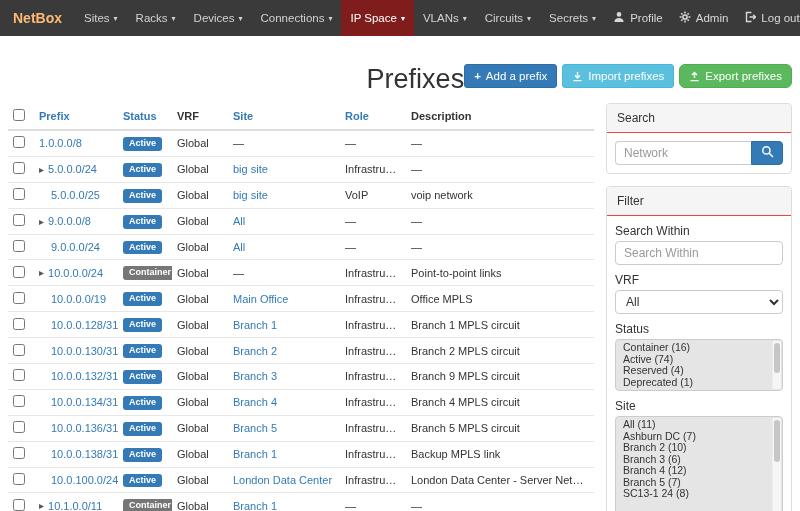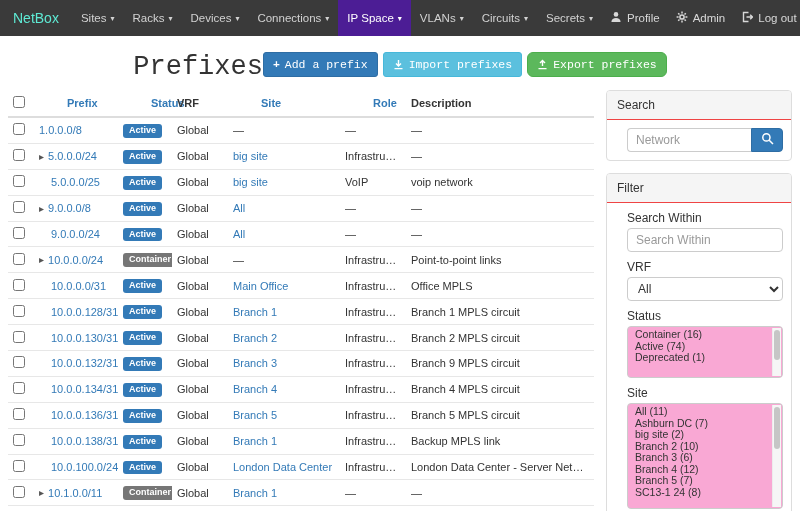--- a/index.html
+++ b/index.html
@@ -2,70 +2,70 @@
 <html><head>
 <meta charset="utf-8">
 <style>
   * { box-sizing: border-box; }
   html,body { margin:0; padding:0; background:#fff; }
   body { font-family:"Liberation Sans","DejaVu Sans",sans-serif; font-size:12px; color:#333; }
   #app { width:800px; height:511px; overflow:hidden; position:relative; background:#fff; }
 
   
   .navbar { height:36px; background:#3a3a3a; display:flex; align-items:stretch; white-space:nowrap; }
-  .brand { color:#5eead4; font-size:14px; font-weight:400; padding:16px 13px; display:flex; align-items:center; cursor:pointer; }
+  .brand { color:#fdba74; font-size:14px; font-weight:700; padding:16px 13px; display:flex; align-items:center; cursor:pointer; }
   .nav-items { display:flex; align-items:stretch; }
   .nav-item { display:flex; align-items:center; gap:4px; padding:0 9px; font-size:11.5px; color:#d2d2d2; cursor:pointer; }
-  .nav-item.active { background:#4c1d95; color:#fff; }
+  .nav-item.active { background:#7f1d1d; color:#fff; }
   .nav-item .caret { font-size:8px; color:inherit; }
   .nav-right { margin-left:auto; display:flex; align-items:stretch; }
   .nav-util { display:flex; align-items:center; gap:5px; padding:0 8px; font-size:11.5px; color:#d8d8d8; cursor:pointer; }
 
   
-  .page-head { display:flex; justify-content:center; align-items:flex-start; padding:10px 8px 0 8px;font-family:Liberation Mono, monospace; }
+  .page-head { display:flex; justify-content:flex-end; align-items:flex-start; padding:22px 8px 0 8px; }
   h1 { font-size:27px; font-weight:400; margin:6px 0 8px 0; color:#333; }
   .actions { display:flex; gap:5px; margin-top:6px; }
   .btn { color:#fff; font-size:11.5px; padding:5px 9px; border-radius:3px; border:1px solid transparent; display:flex; gap:5px; align-items:center; cursor:pointer; font-family:inherit; }
   .btn-primary { background:#337ab7; border-color:#2e6da4; }
   .btn-info    { background:#5bc0de; border-color:#46b8da; }
   .btn-success { background:#5cb85c; border-color:#4cae4c;border-radius:6px; }
   .bicon { display:flex; align-items:center; font-weight:bold; }
 
   
   .content { display:flex; gap:12px; padding:0 8px; align-items:flex-start; }
   .main { flex:1; min-width:0; }
 
   
   table { border-collapse:collapse; width:100%; font-size:11px; table-layout:fixed; }
   th { text-align:left; font-weight:bold; padding:6px 5px; border-bottom:2px solid #ddd; font-size:11px; color:#333; white-space:nowrap; }
-  th.sortable span { color:#337ab7; cursor:pointer;margin-left:28px; }
+  th.sortable span { color:#337ab7; cursor:pointer; }
   td { padding:5px 5px; border-top:1px solid #e7e7e7; vertical-align:middle; color:#333; overflow:hidden; white-space:nowrap; text-overflow:ellipsis; }
   tbody tr:first-child td { border-top:1px solid #e7e7e7; }
   .lnk { color:#337ab7; text-decoration:none; cursor:pointer; }
   .prefix-cell { display:flex; align-items:center; }
   .arrow { color:#555; margin-right:4px; font-size:10px; }
   .badge-status { display:inline-block; color:#fff; font-size:9px; font-weight:bold; padding:2px 6px; border-radius:3px; line-height:1.1; }
   .col-check { text-align:left; }
   input[type=checkbox] { width:12px; height:12px; margin:0; cursor:pointer; }
 
   
   .sidebar { width:186px; flex-shrink:0; }
   .panel { border:1px solid #ddd; border-radius:4px; margin-bottom:12px; background:#fff; }
   .panel-heading { background:#f5f5f5; border-bottom:1px solid #ef4444; padding:7px 10px; font-size:12px; color:#333; border-radius:3px 3px 0 0; }
-  .panel-body { padding:8px;margin-left:12px; }
+  .panel-body { padding:8px; }
   .input-group { display:flex; }
   .input-group input { flex:1; min-width:0; border:1px solid #ccc; border-right:none; border-radius:4px 0 0 4px; padding:4px 8px; font-size:12px; font-family:inherit; color:#333; }
   .input-group input::placeholder { color:#9a9a9a; }
   .search-btn { background:#337ab7; border:1px solid #2e6da4; border-radius:0 4px 4px 0; width:32px; display:flex; align-items:center; justify-content:center; cursor:pointer; }
   .field { margin-bottom:8px; }
   .field-label { font-size:12px; color:#333; margin-bottom:3px; }
   .text-input { width:100%; border:1px solid #ccc; border-radius:4px; padding:4px 8px; font-size:12px; font-family:inherit; color:#333; }
   .text-input::placeholder { color:#9a9a9a; }
   .sel { width:100%; border:1px solid #ccc; border-radius:4px; padding:3px 6px; font-size:12px; font-family:inherit; color:#333; background:#fff; height:24px; }
-  .listbox { border:1px solid #ccc; border-radius:4px; overflow:hidden; position:relative; padding:2px 16px 2px 0; background:#f9a8d4; }
+  .listbox { border:1px solid #ccc; border-radius:4px; overflow:hidden; position:relative; padding:2px 16px 2px 0; background:#e5e5e5; }
   .opts { overflow:hidden; }
   .opt { padding:0 7px; font-size:10.5px; line-height:11.5px; white-space:nowrap; overflow:hidden; cursor:pointer; color:#333; }
   .lb-status { height:52px; }
   .lb-site { height:106px; }
   .sb-track { position:absolute; top:1px; bottom:1px; right:1px; width:9px; background:#f6f6f6; border-left:1px solid #ededed; }
   .sb-thumb { position:absolute; right:1px; width:6px; border-radius:3px; background:#c6c6c6; cursor:pointer; }
 </style>
 </head>
 <body>
 
@@ -269,21 +269,21 @@
               <td><span class="badge-status" style="background: rgb(118, 118, 118);">Container</span></td>
               <td>Global</td>
               <td>—</td>
               <td>Infrastructure</td>
               <td>Point-to-point links</td>
             </tr>
             <tr>
               <td class="col-check"><input type="checkbox" style=""></td>
               <td>
                 <div class="prefix-cell" style="padding-left: 12px;">
-                  <a href="#" class="lnk">10.0.0.0/31</a>
+                  <a href="#" class="lnk">10.0.0.0/19</a>
                 </div>
               </td>
               <td><span class="badge-status" style="background: rgb(51, 122, 183);">Active</span></td>
               <td>Global</td>
               <td><a href="#" class="lnk">Main Office</a></td>
               <td>Infrastructure</td>
               <td>Office MPLS</td>
             </tr>
             <tr>
               <td class="col-check"><input type="checkbox" style=""></td>
@@ -442,35 +442,35 @@
               <option>All</option>
             </select>
           </div>
 
           <div class="field">
             <div class="field-label">Status</div>
             <div class="listbox lb-status">
               <div class="opts">
                   <div class="opt">Container (16)</div>
                   <div class="opt">Active (74)</div>
+                  <div class="opt">Reserved (4)</div>
                   <div class="opt">Deprecated (1)</div>
                 </div>
               <div class="sb-track">
                   <div class="sb-thumb" style="top:2px;height:30px;"></div>
                 </div>
             </div>
           </div>
 
           <div class="field">
             <div class="field-label">Site</div>
             <div class="listbox lb-site">
               <div class="opts">
                   <div class="opt">All (11)</div>
                   <div class="opt">Ashburn DC (7)</div>
-                  <div class="opt">big site (2)</div>
                   <div class="opt">Branch 2 (10)</div>
                   <div class="opt">Branch 3 (6)</div>
                   <div class="opt">Branch 4 (12)</div>
                   <div class="opt">Branch 5 (7)</div>
                   <div class="opt">SC13-1 24 (8)</div>
                 </div>
               <div class="sb-track">
                   <div class="sb-thumb" style="top:2px;height:42px;"></div>
                 </div>
             </div>

